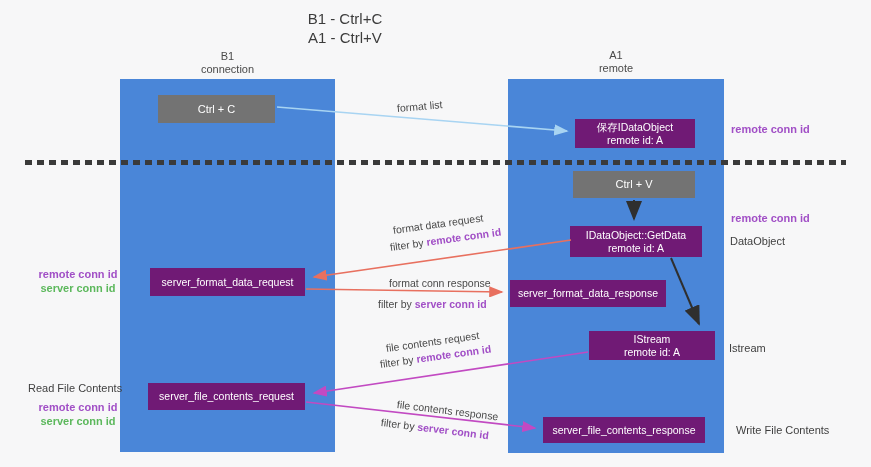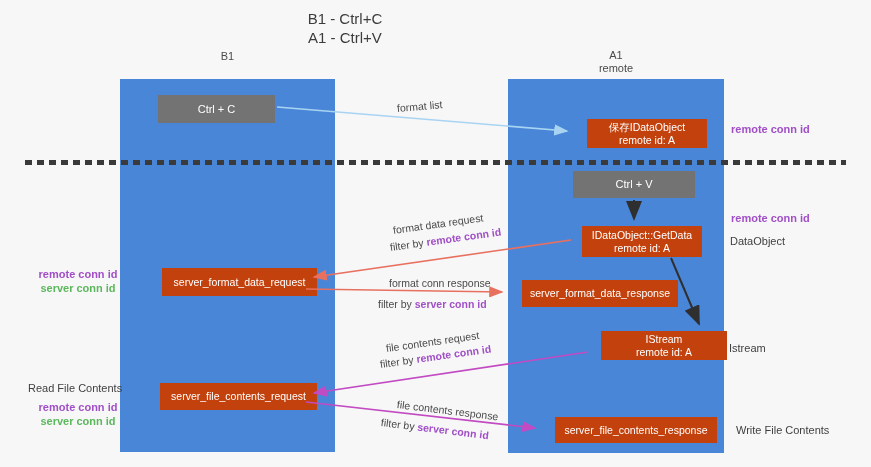--- a/index.html
+++ b/index.html
@@ -20,21 +20,21 @@
   .dashed {
     position:absolute; left:25px; top:160px; width:821px; height:5px;
     background:repeating-linear-gradient(90deg,#3a3a3a 0 7px, transparent 7px 12px);
   }
   .node {
     position:absolute; display:flex; flex-direction:column; align-items:center;
     justify-content:center; color:#fff; font-size:10.5px; line-height:13px;
     text-align:center; white-space:nowrap;
   }
   .green  { background:#737373; }
-  .orange { background:#c2410c;margin-left:12px; }
+  .orange { background:#701a75; }
   .overlay { position:absolute; left:0; top:0; pointer-events:none; }
   .edge-label {
     position:absolute; font-size:10.5px; color:#4a4a4a; white-space:nowrap;
     transform-origin:left center;
   }
   .rot-n8 { transform:rotate(-8deg); }
   .rot-n5 { transform:rotate(-5deg); }
   .rot-p7 { transform:rotate(7deg); }
   .side-label { position:absolute; font-size:11px; white-space:nowrap; }
   .center-block { text-align:center; line-height:14px; }
@@ -47,20 +47,21 @@
 
 <div class="stage">
 
   <div class="title">
     <div>B1 - Ctrl+C</div>
     <div>A1 - Ctrl+V</div>
   </div>
 
   <div class="col-header" style="left:120px;top:50px;width:215px;">
     <div>B1</div>
+    <div>connection</div>
   </div>
   <div class="col-header" style="left:508px;top:49px;width:216px;">
     <div>A1</div>
     <div>remote</div>
   </div>
 
   <div class="col" style="left:120px;top:79px;width:215px;height:373px;"></div>
   <div class="col" style="left:508px;top:79px;width:216px;height:374px;"></div>
 
   <div class="dashed"></div>
@@ -71,21 +72,21 @@
 
   <div class="node orange" style="left:575px;top:119px;width:120px;height:29px;">
     <span>保存IDataObject</span>
     <span>remote id: A</span>
   </div>
 
   <div class="node green" style="left:573px;top:171px;width:122px;height:27px;font-size:11px;">
     <span>Ctrl + V</span>
   </div>
 
-  <div class="node orange" style="left:570px;top:226px;width:120px;height:31px;">
+  <div class="node orange" style="left:570px;top:226px;width:132px;height:31px;">
     <span>IDataObject::GetData</span>
     <span>remote id: A</span>
   </div>
 
   <div class="node orange" style="left:510px;top:280px;width:156px;height:27px;">
     <span>server_format_data_response</span>
   </div>
 
   <div class="node orange" style="left:150px;top:268px;width:155px;height:28px;">
     <span>server_format_data_request</span>

